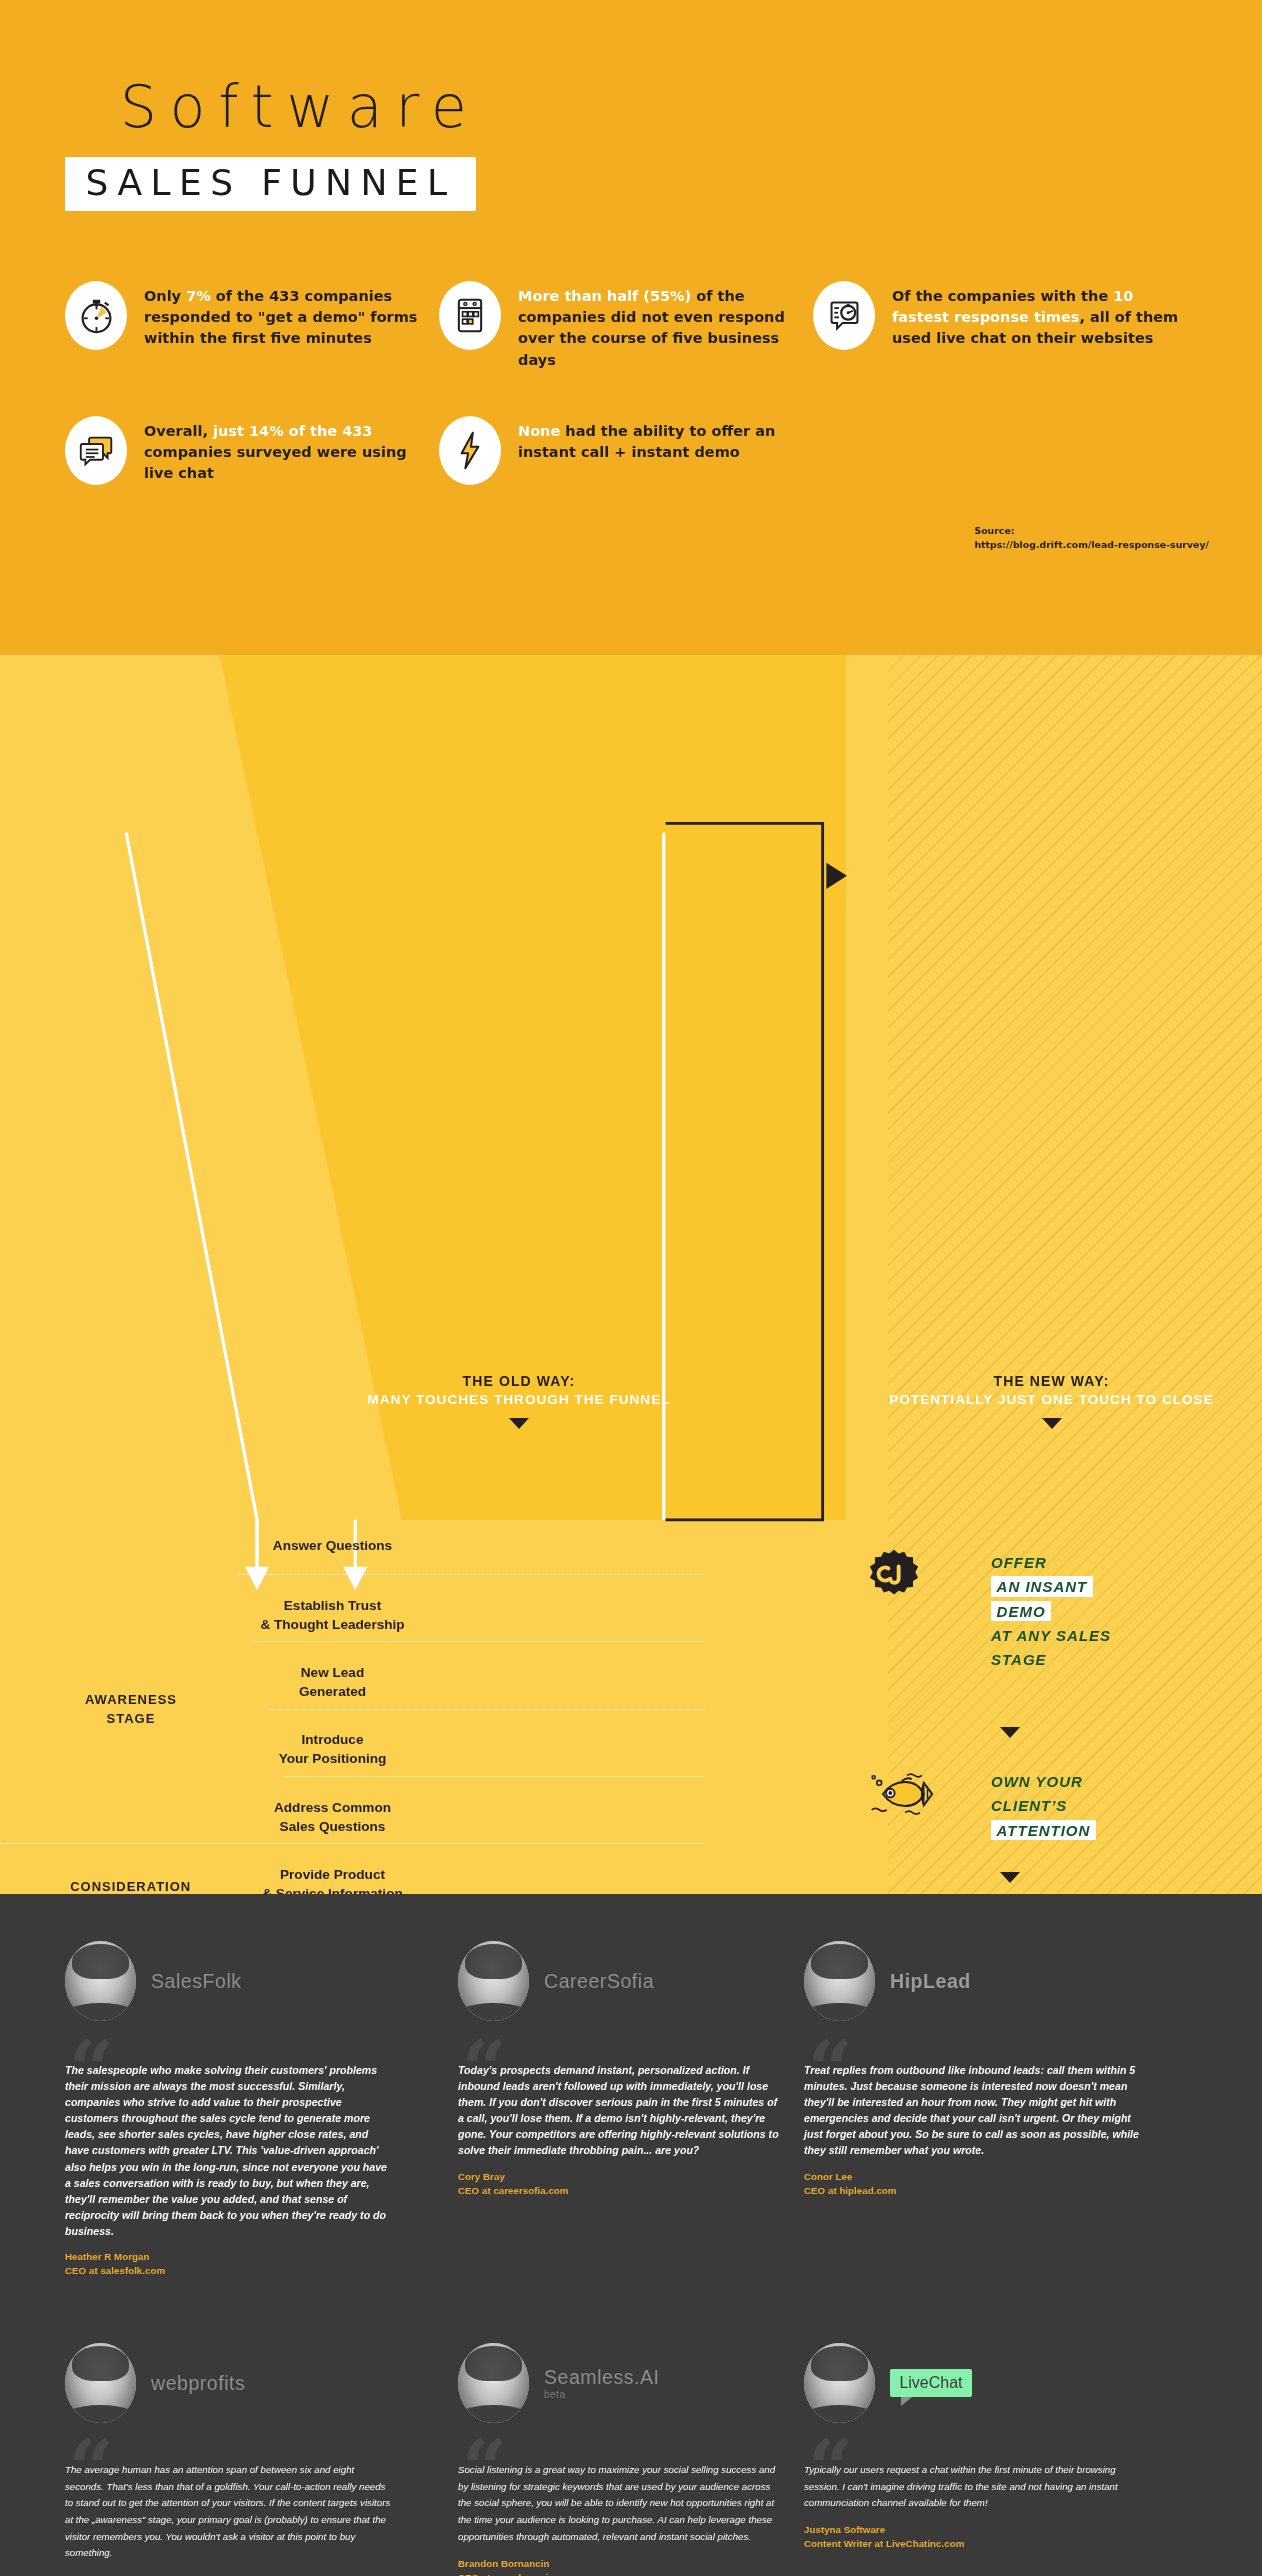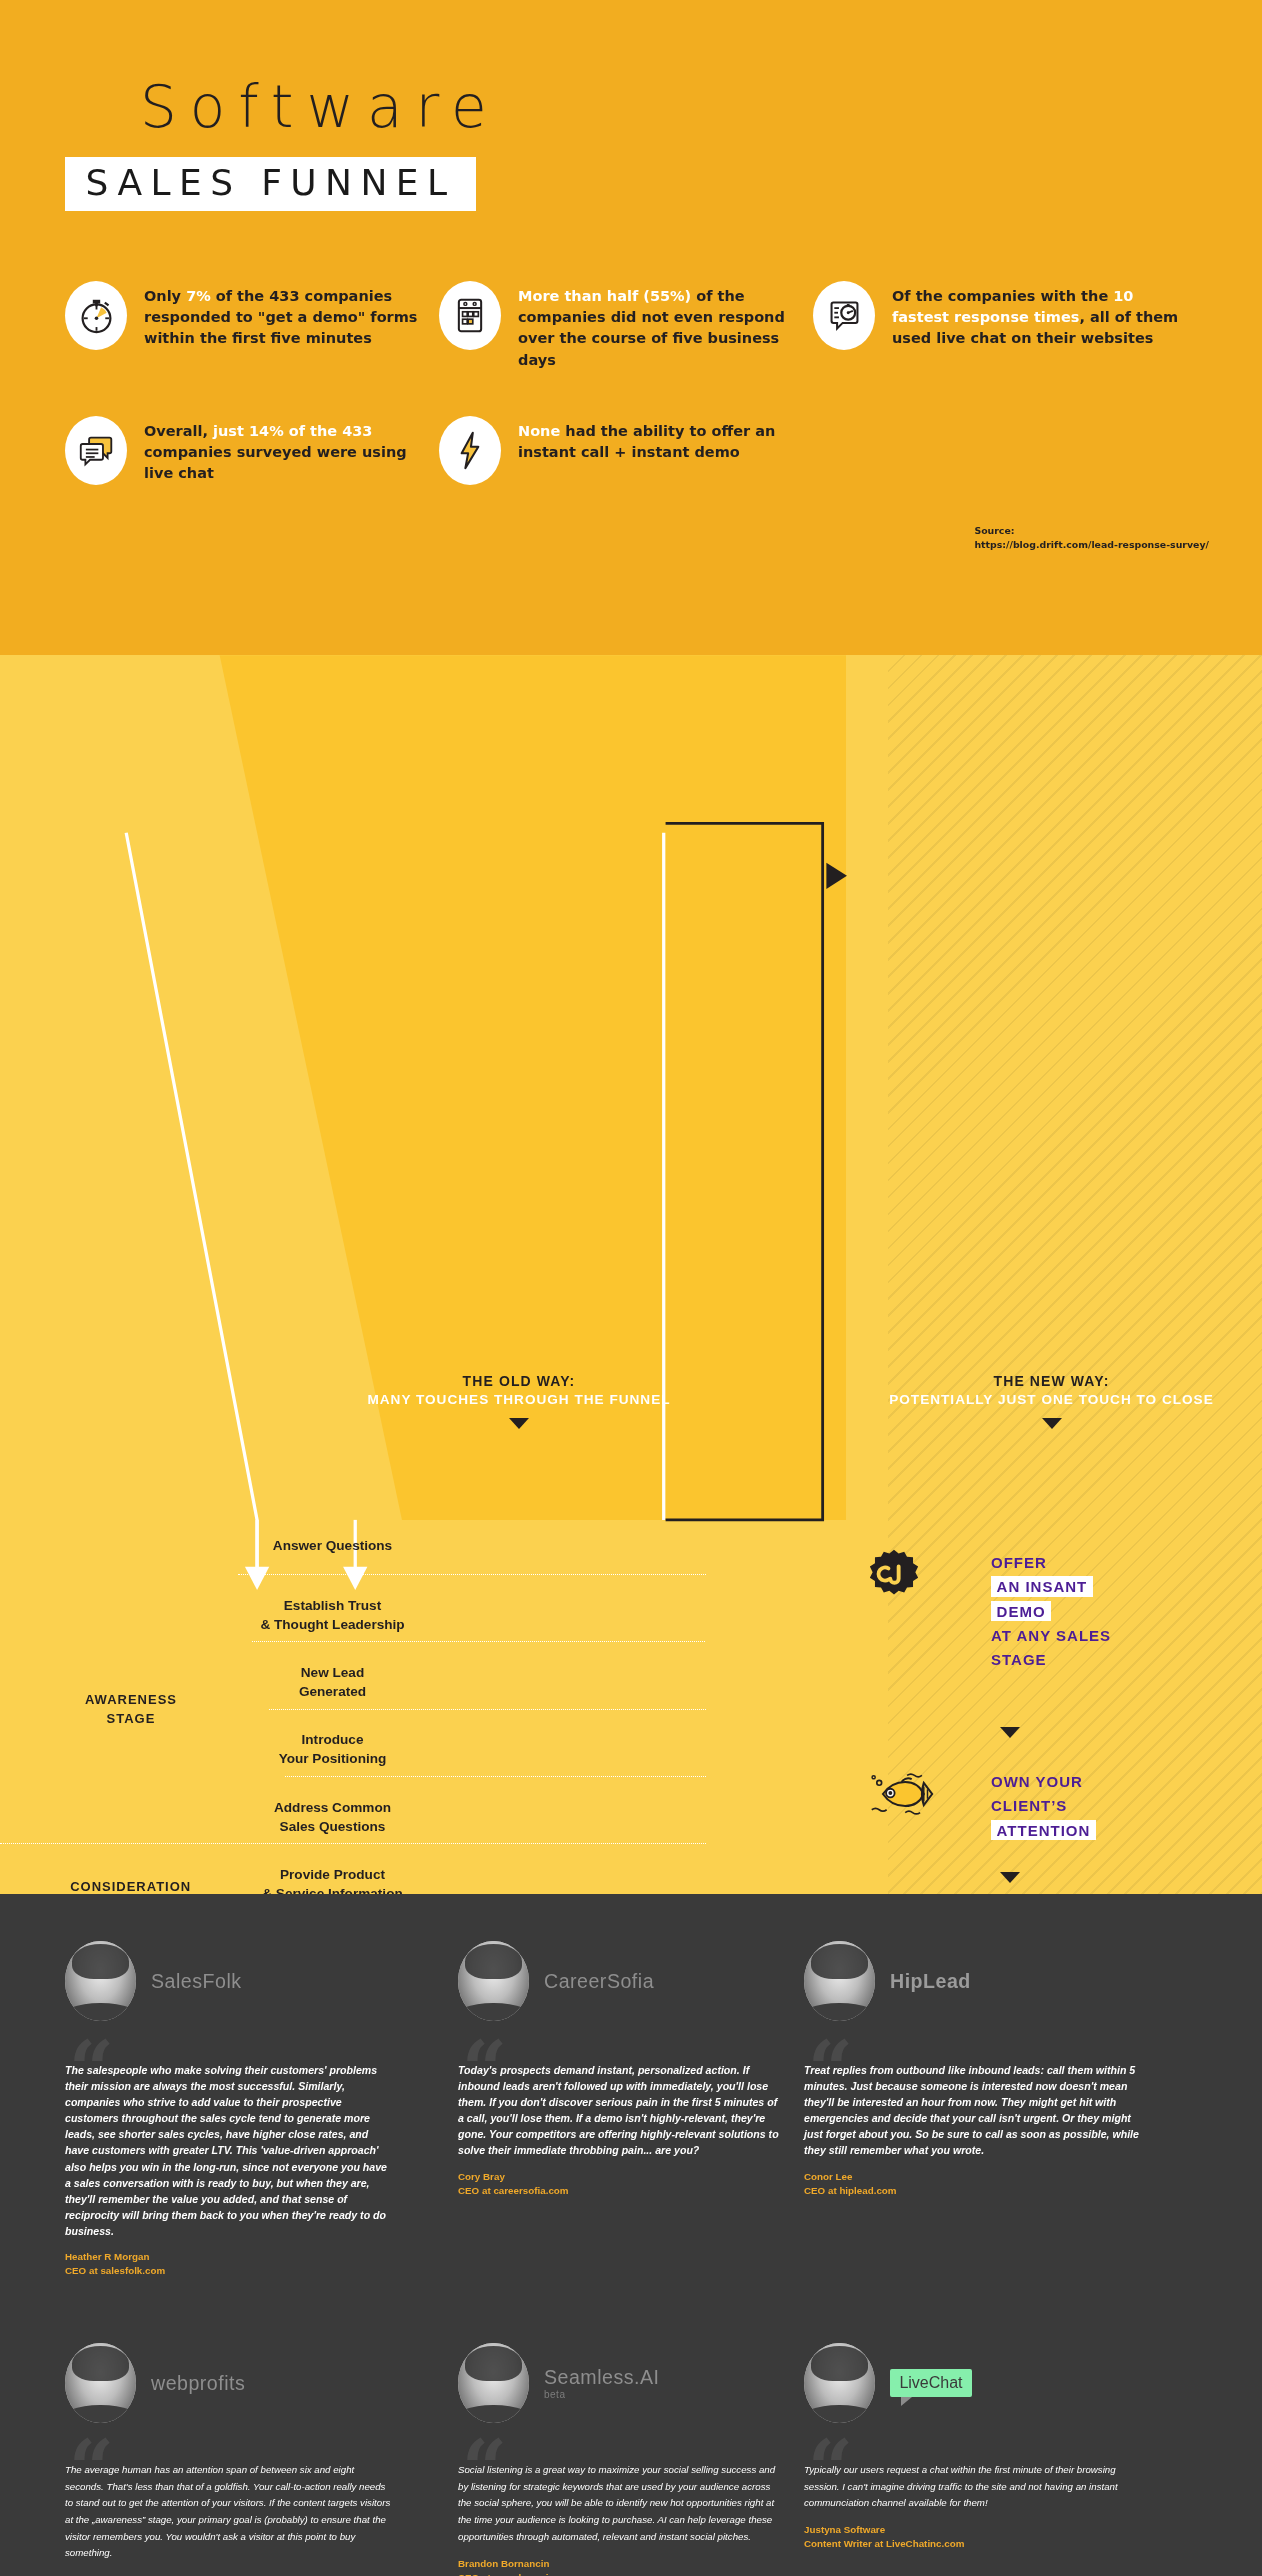--- a/index.html
+++ b/index.html
@@ -16,21 +16,20 @@
     position: relative;
     width: 1262px; height: 655px;
     background: #f2ad20;
     overflow: hidden;
   }
   .title-soft {
     position: absolute; left: 120px; top: 73px;
     font-size: 58px; letter-spacing: 13px;
     font-weight: 300; color: #231f20;
     font-family: "DejaVu Sans", sans-serif;
-    margin-left: 20px;
   }
   .title-box {
     position: absolute; left: 65px; top: 157px;
     background: #ffffff; padding: 8.4px 20.6px 9.4px 20.6px;
   }
   .title-box span {
     font-size: 36px; letter-spacing: 8.4px; font-weight: 400;
     color: #1a1a1a; font-family: "DejaVu Sans", sans-serif;
     display: block; line-height: 1.0;
   }
@@ -111,21 +110,21 @@
     width: 309px;
   }
 
   .dotline {
     position: absolute; height: 0;
     border-top: 1.9px dotted #ffffff;
   }
 
   
   .nw-item { position: absolute; }
-  .nw-txt { font-size: 15px; font-weight: 700; letter-spacing: 1px; color: #4c1d95; line-height: 1.62; }
+  .nw-txt { font-size: 15px; font-weight: 700; letter-spacing: 1px; color: #14532d; line-height: 1.62; font-style: italic; }
   .nw-txt .box { background: #ffffff; padding: 1.9px 5.6px; }
   .nw-arrow {
     position: absolute; width: 0; height: 0;
     border-left: 10.3px solid transparent;
     border-right: 10.3px solid transparent;
     border-top: 11.2px solid #231f20;
   }
 
   
   .testi {

